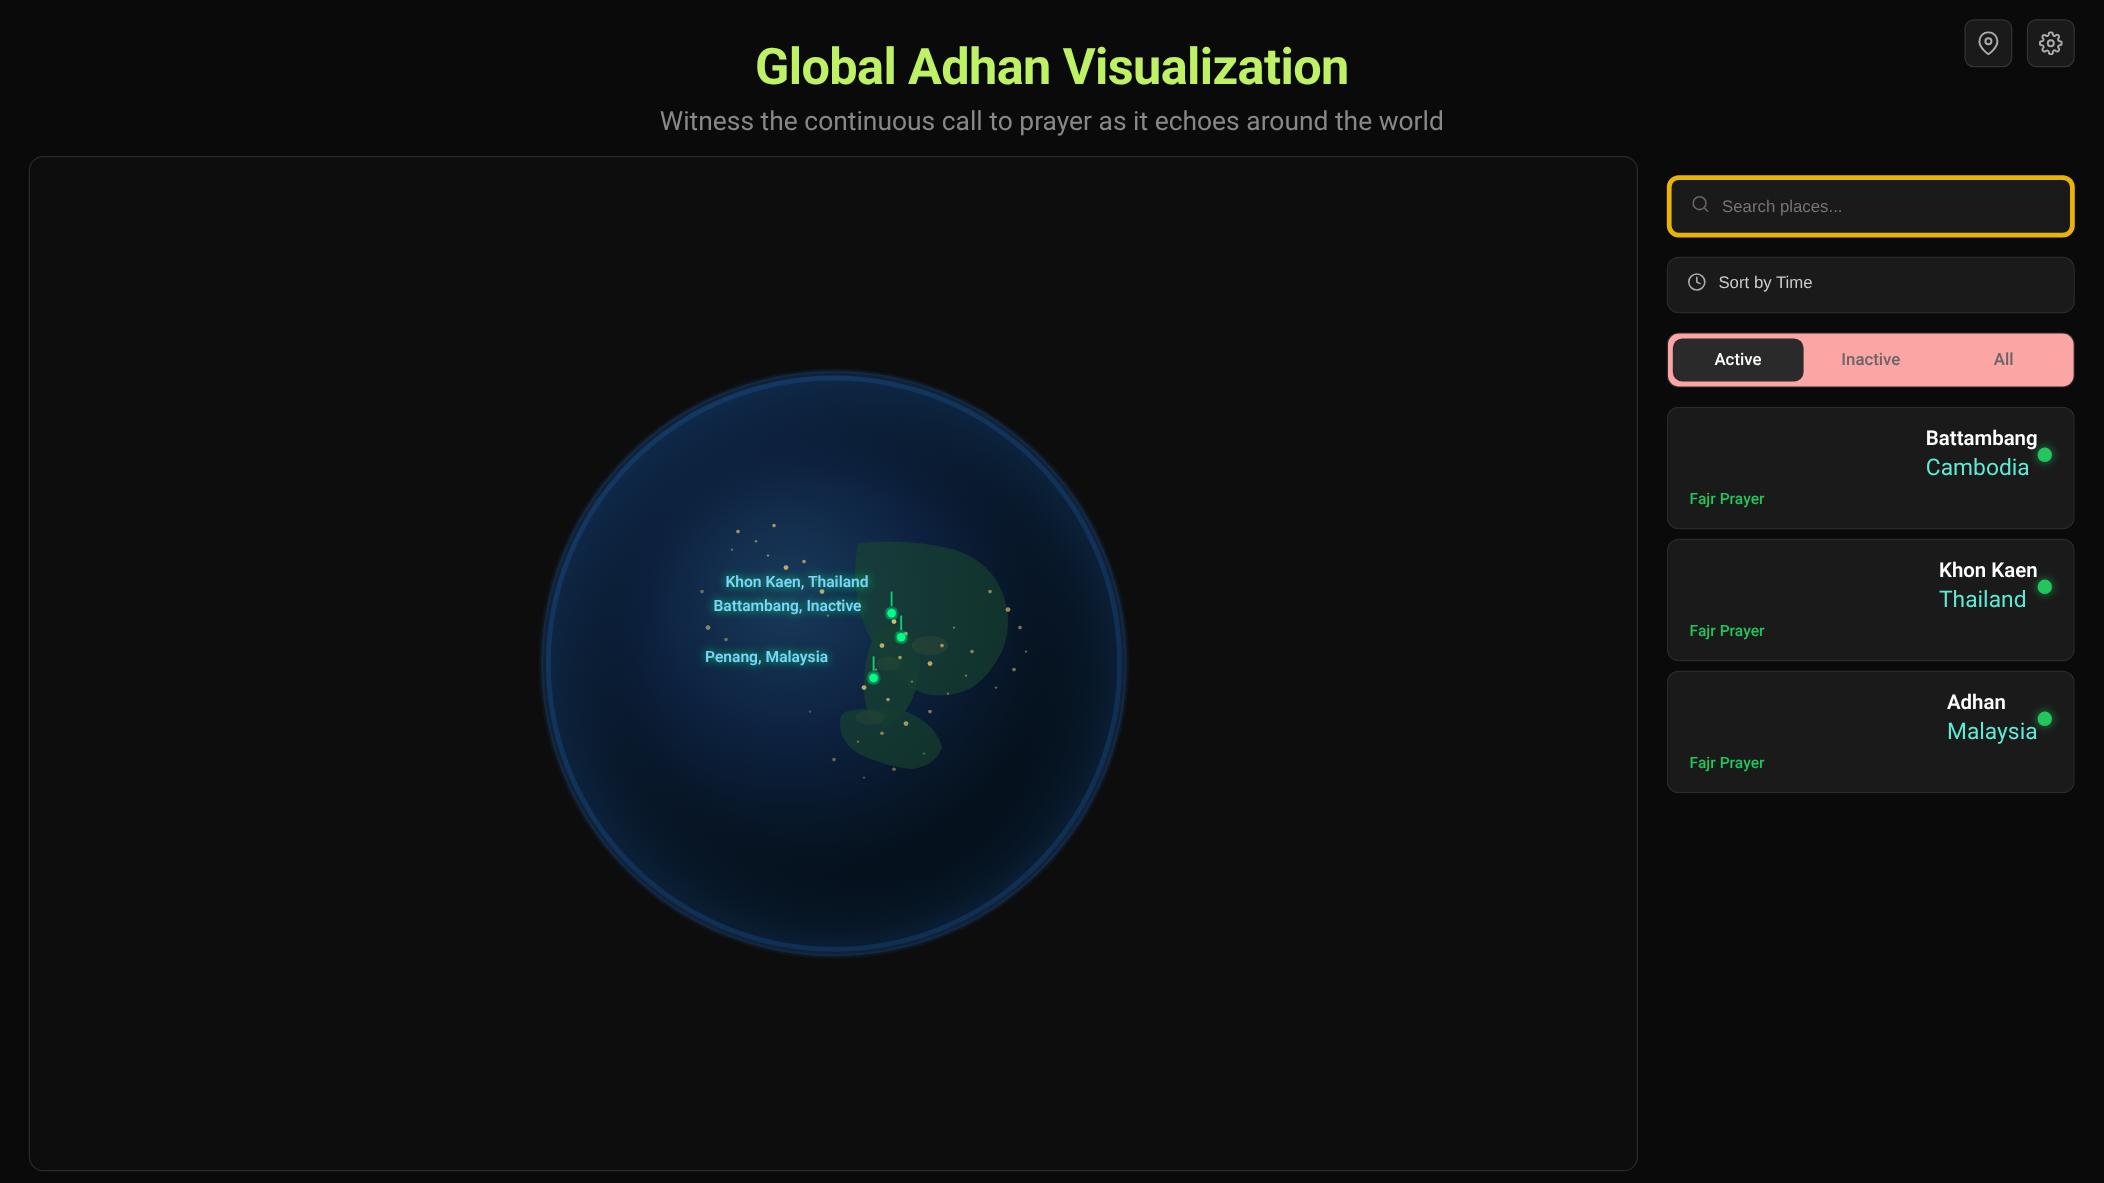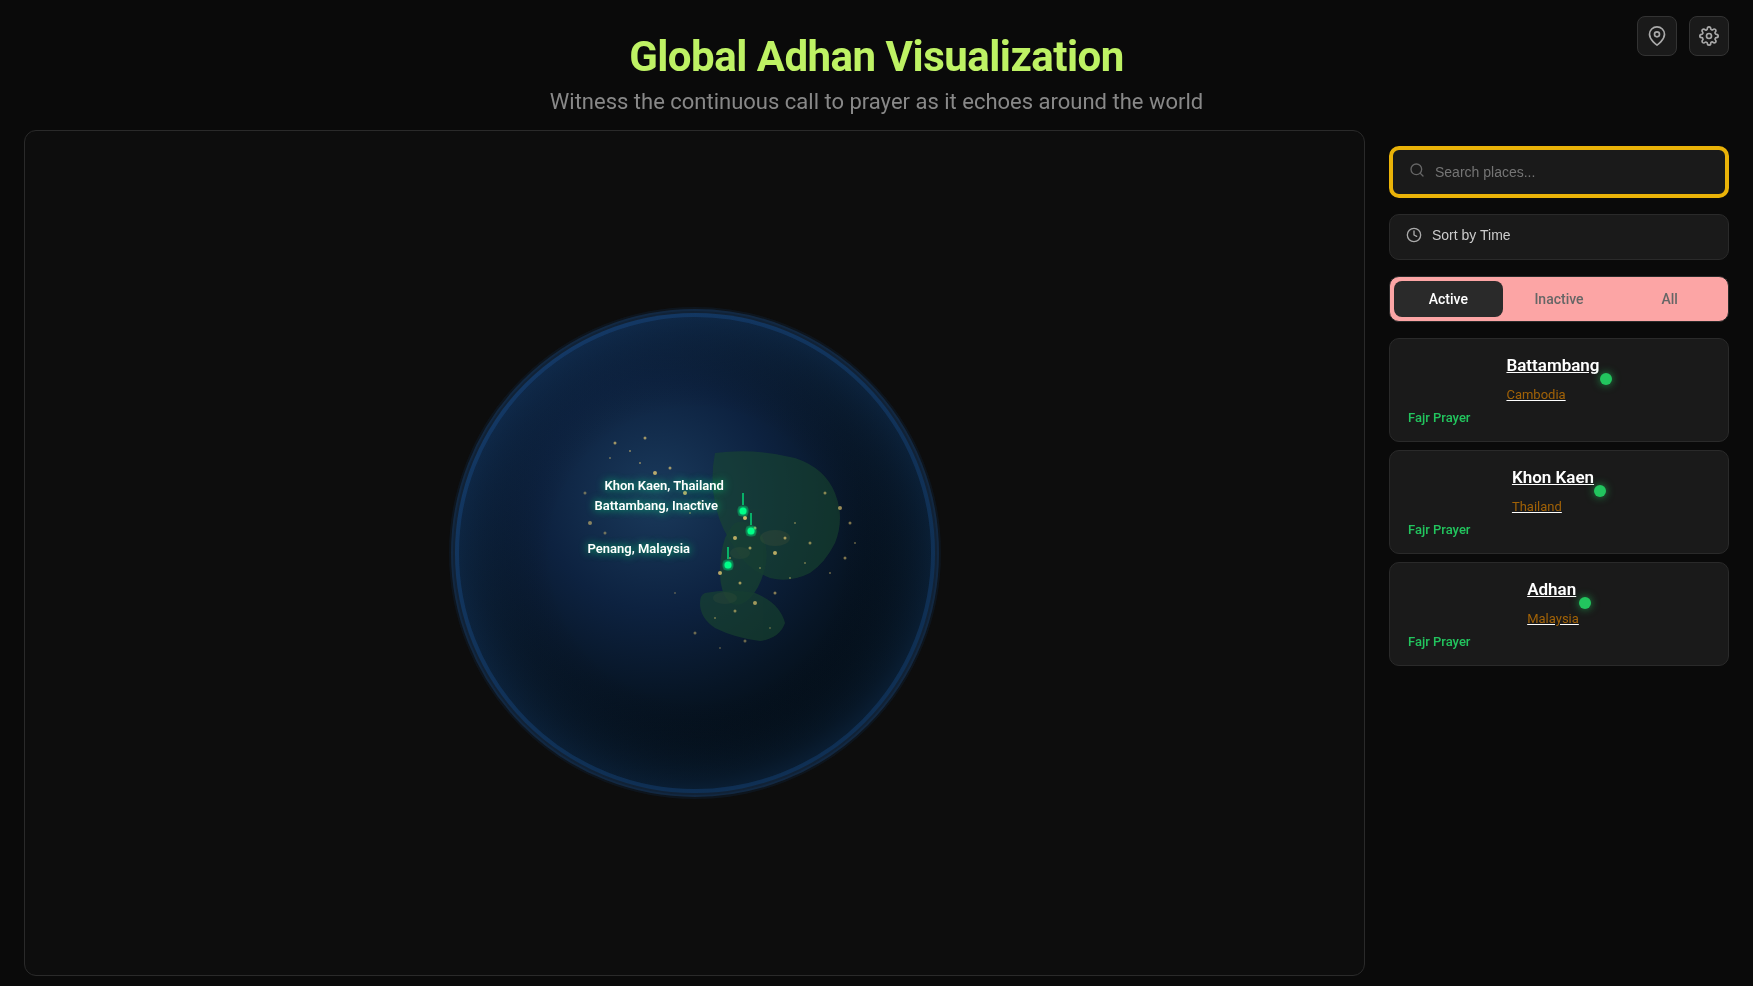--- a/index.html
+++ b/index.html
@@ -88,21 +88,21 @@
     .globe-svg {
       width: 100%;
       height: 100%;
     }
 
     
     .location-label {
       position: absolute;
       font-size: 13px;
       font-weight: 600;
-      color: #ffffff;
+      color: #7dd3fc;
       text-shadow: 0 0 8px rgba(0,255,136,0.8);
       white-space: nowrap;
       pointer-events: none;
     }
 
     
     .sidebar {
       width: 340px;
       display: flex;
       flex-direction: column;
@@ -198,34 +198,33 @@
       background: #1a1a1a;
       border: 1px solid #2a2a2a;
       border-radius: 10px;
       padding: 16px 18px;
       cursor: pointer;
     }
 
     .card-header {
       display: flex;
       align-items: center;
-      justify-content: center;
-      text-decoration: underline;
+      justify-content: flex-end;
     }
 
     .card-city {
       font-size: 17px;
       font-weight: 600;
       color: #ffffff;
     }
 
     .card-country {
-      font-size: 13px;
-      color: #a16207;
-      margin-top: 12px;
+      font-size: 19px;
+      color: #5eead4;
+      margin-top: 2px;
     }
 
     .card-status-dot {
       width: 12px;
       height: 12px;
       border-radius: 50%;
       background: #22c55e;
       box-shadow: 0 0 8px rgba(34,197,94,0.7);
       flex-shrink: 0;
     }

